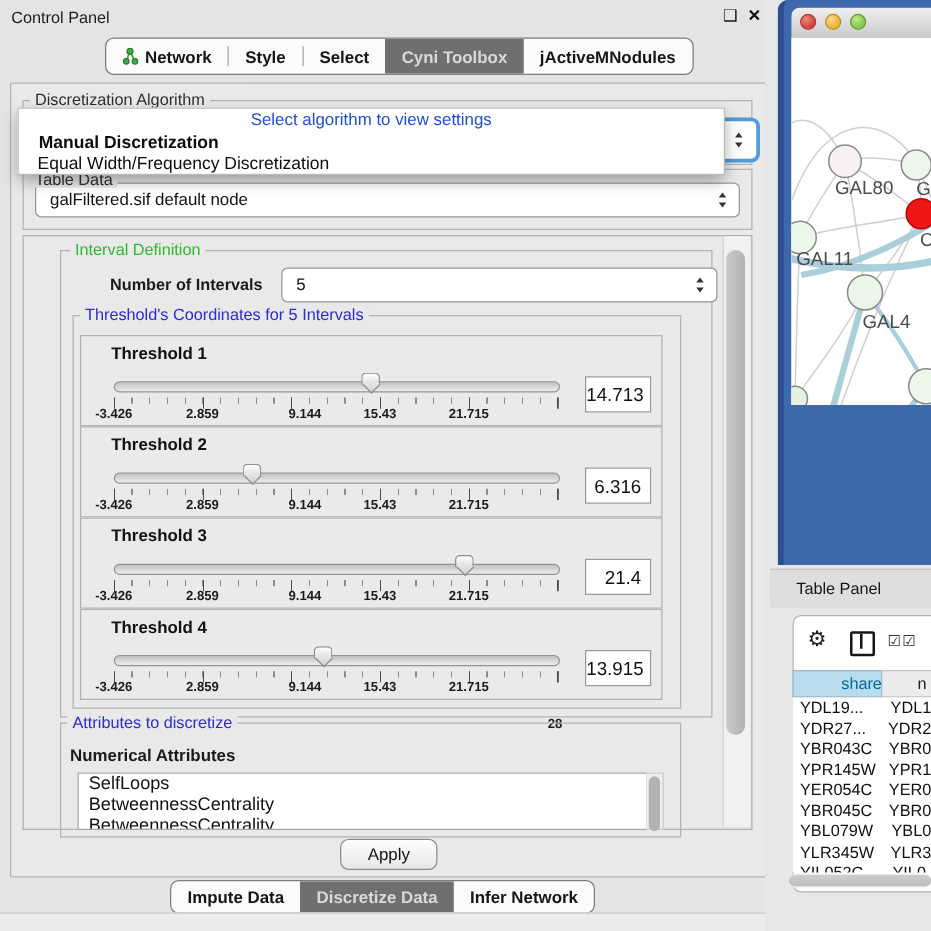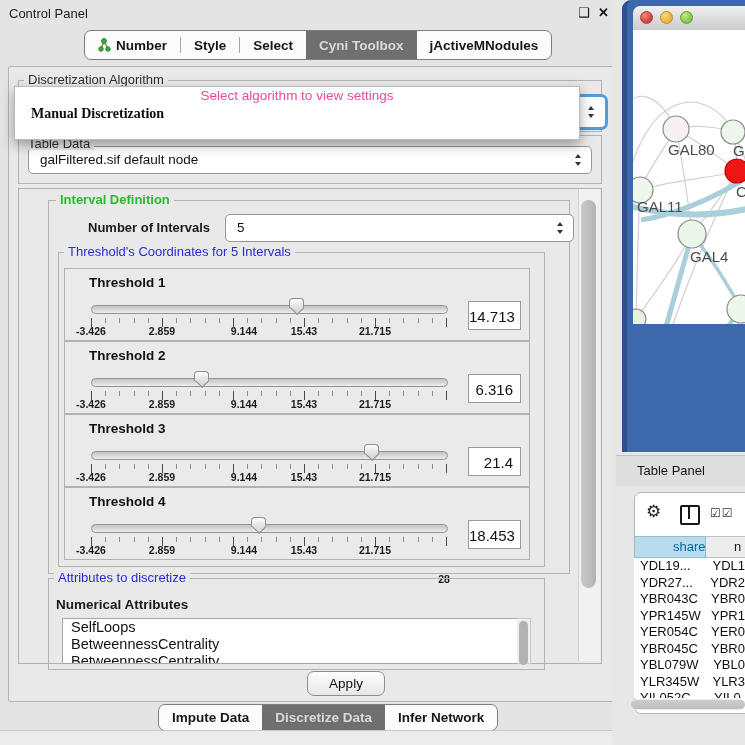--- a/index.html
+++ b/index.html
@@ -13,42 +13,42 @@
   #titlebar .t{position:absolute;left:9px;top:6px;font-size:13px;color:#1c1c1c;}
   #titlebar .float{position:absolute;right:28px;top:5px;font-size:13px;color:#111;}
   #titlebar .close{position:absolute;right:9px;top:5px;font-size:13px;font-weight:bold;color:#111;}
 
   .tabbar{display:flex;align-items:stretch;background:#fbfbfb;border:1.5px solid #7d7d7d;
           border-radius:7px;overflow:hidden;font-size:13.5px;font-weight:bold;}
   .tabbar .tab{padding:0 13px;display:flex;align-items:center;gap:5px;color:#161616;background:transparent;}
   .tabbar .tab.sel{background:#6f6f6f;color:#d9d9d9;}
   .tabbar .sep{width:1px;background:#a5a5a5;margin:6px 0;}
   #top-tabs{left:84px;top:30px;height:28px;}
-  #bottom-tabs{left:158px;top:704px;height:25px;font-size:13.5px;}
+  #bottom-tabs{left:136px;top:704px;height:25px;font-size:13.5px;}
 
   #outer-box{left:8px;top:66px;width:604px;height:634px;background:#e9e9e9;
              border:1px solid #b3b3b3;border-radius:2px;}
 
   .group{border:1px solid #b3b3b3;background:transparent;}
   .group-title{position:absolute;font-size:13px;background:#e9e9e9;padding:0 4px;line-height:13px;}
   .gt-dark{color:#2f2f2f;}
-  .gt-green{color:#2db92d;font-weight:bold;}
+  .gt-green{color:#2db92d;}
   .gt-blue{color:#2b2bd4;}
 
   #algo-group{left:18px;top:80px;width:582px;height:50px;}
   #algo-title{left:24px;top:73px;}
   #combo-ring{left:560px;top:94px;width:42px;height:30px;border:3px solid #539ad8;
               border-radius:7px;background:#fff;}
   #combo-ring .stepper{right:10px;}
 
   #popup{left:14px;top:86px;width:564px;height:52px;background:#fff;border:1px solid #bcbcbc;
          box-shadow:0 5px 12px rgba(0,0,0,.35);z-index:20;}
-  #popup .prompt{height:18px;line-height:18px;text-align:center;color:#ec4899;font-size:13.5px;}
+  #popup .prompt{height:18px;line-height:18px;text-align:center;color:#1d4ed8;font-size:13.5px;}
   #popup .item{height:17px;line-height:17px;font-size:14px;color:#0d0d0d;padding-left:15px;}
-  #popup .item.bold{font-weight:bold;padding-left:16px;font-family:Liberation Serif, serif;}
+  #popup .item.bold{font-weight:bold;padding-left:16px;}
 
   #tabledata-group{left:18px;top:135px;width:582px;height:47px;}
   #tabledata-title{left:24px;top:137px;z-index:2;}
   .combo{background:#fff;border:1px solid #979797;border-radius:5px;font-size:13.5px;color:#111;}
   .combo .val{position:absolute;left:11px;top:0;line-height:26px;}
   .stepper{position:absolute;right:9px;top:50%;width:7px;height:12px;transform:translateY(-50%);}
   .stepper::before{content:"";position:absolute;left:0;top:0;border-left:3.5px solid transparent;
       border-right:3.5px solid transparent;border-bottom:4.5px solid #333;}
   .stepper::after{content:"";position:absolute;left:0;bottom:0;border-left:3.5px solid transparent;
       border-right:3.5px solid transparent;border-top:4.5px solid #333;}
@@ -93,21 +93,21 @@
   #attr-title{left:54px;top:571px;}
   #num-attr-label{left:56px;top:597px;font-size:13.5px;font-weight:bold;}
   #attr-list{left:62px;top:618px;width:454px;height:44px;background:#fff;
       border:1px solid #a6a6a6;overflow:hidden;}
   #attr-list .li{font-size:14.5px;line-height:17px;padding-left:8px;color:#111;white-space:nowrap;}
   #attr-scroll{left:517px;top:618px;width:13px;height:44px;background:#efefef;border:1px solid #c9c9c9;border-left:none;}
   #attr-thumb{left:519px;top:621px;width:9px;height:44px;border-radius:5px;background:#b2b2b2;}
 
   #apply-btn{left:272px;top:671px;width:76px;height:23px;border:1px solid #8d8d8d;border-radius:7px;
       background:linear-gradient(#fefefe,#e7e7e7);font-size:13.5px;color:#111;
-      text-align:center;line-height:23px;margin-left:35px;}
+      text-align:center;line-height:23px;}
 
   #bottom-divider{left:0;top:730px;width:618px;height:15px;background:#ececec;border-top:1px solid #c9c9c9;}
 
   
   #right-bg{left:612px;top:0;width:133px;height:745px;background:#e7e7e7;}
   #net-window{left:622px;top:0;width:123px;height:452px;background:#3e68ac;
       border-left:5px solid #2c4f8e;border-radius:9px 0 0 0;box-sizing:border-box;}
   #net-titlebar{left:633px;top:6px;width:112px;height:24px;border-radius:7px 0 0 0;
       background:linear-gradient(#f0f0f0,#cbcbcb);border-bottom:1px solid #9a9a9a;}
   .light{position:absolute;top:5px;width:13px;height:13px;border-radius:50%;box-sizing:border-box;}
@@ -152,21 +152,21 @@
 
 <div class="abs tabbar" id="top-tabs">
   <div class="tab">
     <svg width="13" height="14" viewBox="0 0 13 14">
       <line x1="6" y1="3" x2="3" y2="11" stroke="#4aa04a" stroke-width="1.4"></line>
       <line x1="6" y1="3" x2="10" y2="11" stroke="#4aa04a" stroke-width="1.4"></line>
       <circle cx="6" cy="3" r="2.4" fill="#3fae3f" stroke="#2b7d2b"></circle>
       <circle cx="3" cy="11" r="2.2" fill="#3fae3f" stroke="#2b7d2b"></circle>
       <circle cx="10" cy="11" r="2.2" fill="#3fae3f" stroke="#2b7d2b"></circle>
     </svg>
-    <span>Number</span>
+    <span>Network</span>
   </div>
   <div class="sep"></div>
   <div class="tab">
       <span>Style</span>
     </div>
   <div class="sep"></div>
   <div class="tab">
       <span>Select</span>
     </div>
   <div class="tab sel">
@@ -181,20 +181,21 @@
 
 <div class="abs group" id="algo-group"></div>
 <div class="abs group-title gt-dark" id="algo-title">Discretization Algorithm</div>
 <div class="abs" id="combo-ring">
   <span class="stepper"></span>
 </div>
 
 <div class="abs" id="popup">
   <div class="prompt">Select algorithm to view settings</div>
   <div class="item bold">Manual Discretization</div>
+  <div class="item">Equal Width/Frequency Discretization</div>
 </div>
 
 <div class="abs group" id="tabledata-group"></div>
 <div class="abs group-title gt-dark" id="tabledata-title">Table Data</div>
 <div class="abs combo" id="table-combo">
   <span class="val">galFiltered.sif default node</span>
   <span class="stepper"></span>
 </div>
 
 <div class="abs" id="big-panel"></div>
@@ -259,21 +260,21 @@
   <div class="thr-label">Threshold 4</div>
   <div class="track"></div>
   <div class="thumb" style="left:186px"></div>
   <div class="ticks"></div>
   <span class="tl tl0">-3.426</span>
   <span class="tl tl1">2.859</span>
   <span class="tl tl2">9.144</span>
   <span class="tl tl3">15.43</span>
   <span class="tl tl4">21.715</span>
   <span class="tl tl5">28</span>
-  <div class="value-box">18.453</div>
+  <div class="value-box">13.915</div>
 </div>
 
 <div class="abs group" id="attr-group"></div>
 <div class="abs group-title gt-blue" id="attr-title">Attributes to discretize</div>
 <span class="abs" id="num-attr-label">Numerical Attributes</span>
 <div class="abs" id="attr-list">
   <div class="li">SelfLoops</div>
   <div class="li">BetweennessCentrality</div>
   <div class="li">BetweennessCentrality</div>
 </div>

